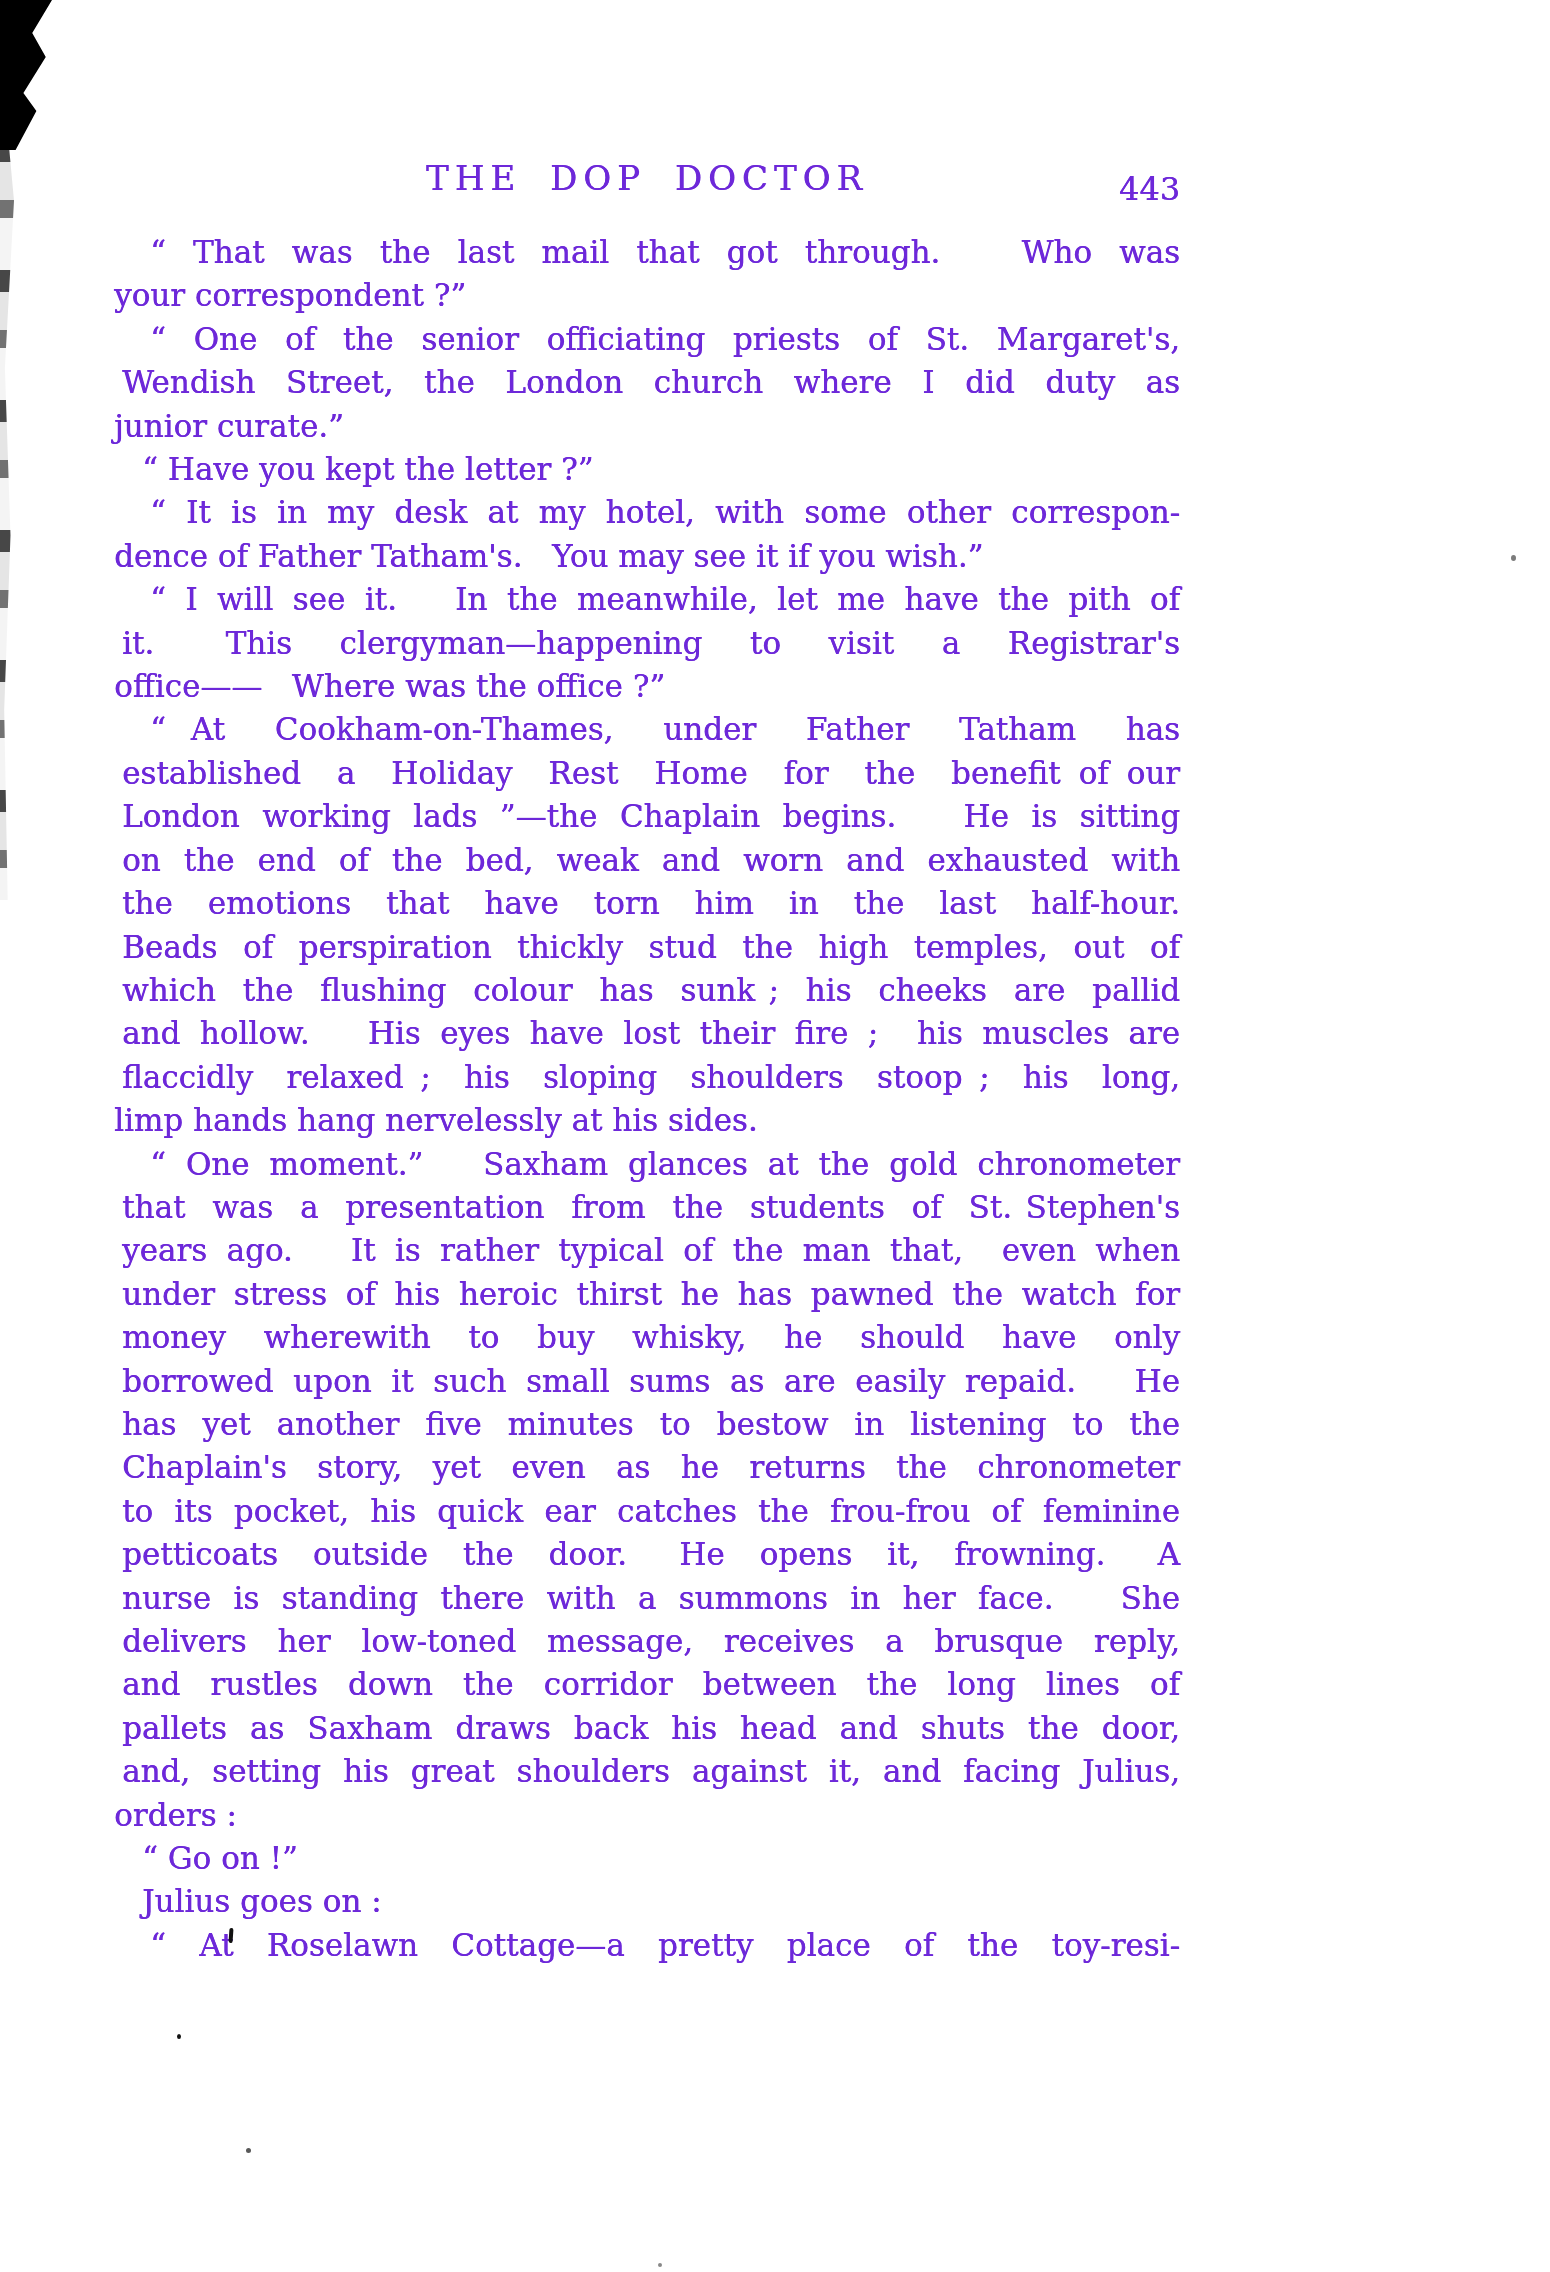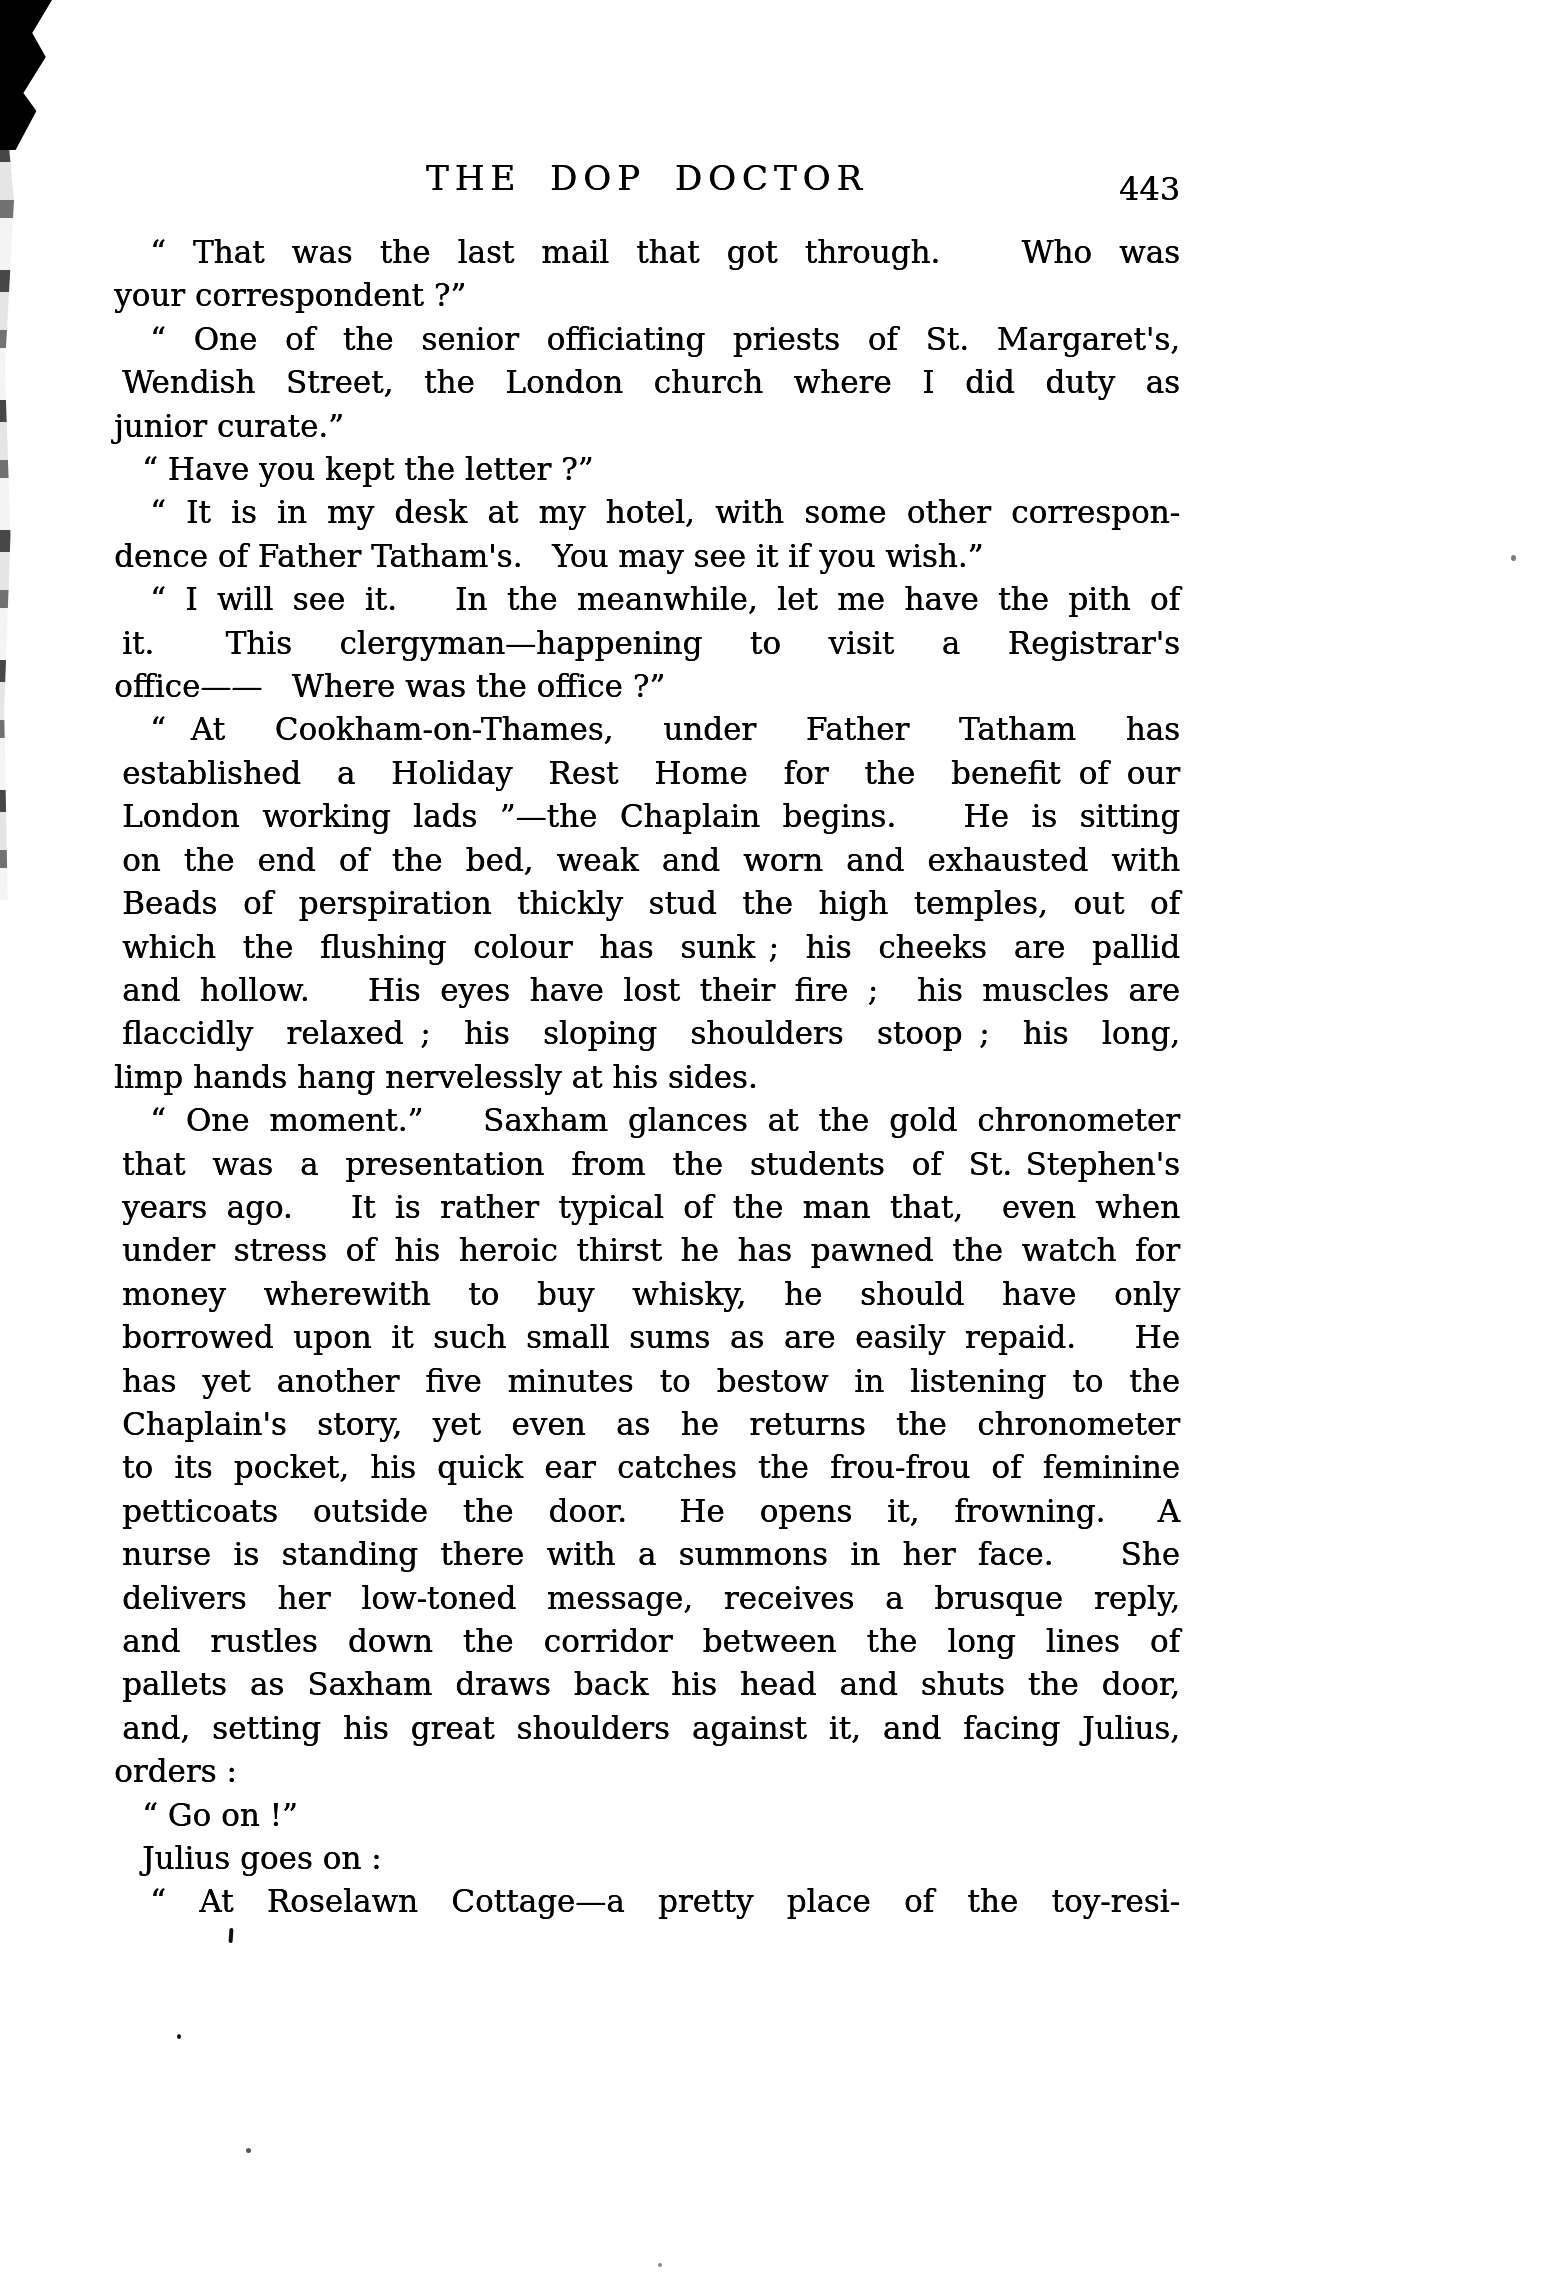--- a/index.html
+++ b/index.html
@@ -2,21 +2,21 @@
 <html><head>
 <meta charset="utf-8">
 <style>
   html,body { margin:0; padding:0; background:#e8e8e8; }
   .page {
     position:relative;
     width:1550px; height:2272px;
     background:#ffffff;
     overflow:hidden;
     font-family:"DejaVu Serif", serif;
-    color:#000000;
+    color:#6d28d9;
   }
   
   .header-row {
     position:absolute; left:114px; top:158px; width:1066px; height:50px;
   }
   .running-title {
     position:absolute; left:0; right:0; text-align:center;
     font-size:34px; letter-spacing:6px; word-spacing:12px;
     white-space:pre; text-shadow:0.4px 0 0 currentColor;
   }
@@ -83,20 +83,21 @@
       <div class="line first">“ Have you kept the letter ?”</div>
       <div class="line first just">“ It is in my desk at my hotel, with some other correspon-</div>
       <div class="line">dence of Father Tatham's.   You may see it if you wish.”</div>
       <div class="line first just">“ I will see it.   In the meanwhile, let me have the pith of</div>
       <div class="line just">it.   This  clergyman—happening  to  visit  a  Registrar's</div>
       <div class="line">office——   Where was the office ?”</div>
       <div class="line first just">“ At  Cookham-on-Thames,  under  Father  Tatham  has</div>
       <div class="line just">established  a  Holiday  Rest  Home  for  the  benefit of our</div>
       <div class="line just">London working lads ”—the Chaplain begins.   He is sitting</div>
       <div class="line just">on the end of the bed, weak and worn and exhausted with</div>
+      <div class="line just">the  emotions  that  have  torn  him  in  the  last  half-hour.</div>
       <div class="line just">Beads of perspiration thickly stud the high temples, out of</div>
       <div class="line just">which  the  flushing  colour  has  sunk ;  his  cheeks  are  pallid</div>
       <div class="line just">and hollow.   His eyes have lost their fire ;  his muscles are</div>
       <div class="line just">flaccidly  relaxed ;  his  sloping  shoulders  stoop ;  his  long,</div>
       <div class="line">limp hands hang nervelessly at his sides.</div>
       <div class="line first just">“ One moment.”   Saxham glances at the gold chronometer</div>
       <div class="line just">that  was  a  presentation  from  the  students  of  St. Stephen's</div>
       <div class="line just">years ago.   It is rather typical of the man that,  even when</div>
       <div class="line just">under stress of his heroic thirst he has pawned the watch for</div>
       <div class="line just">money  wherewith  to  buy  whisky,  he  should  have  only</div>

